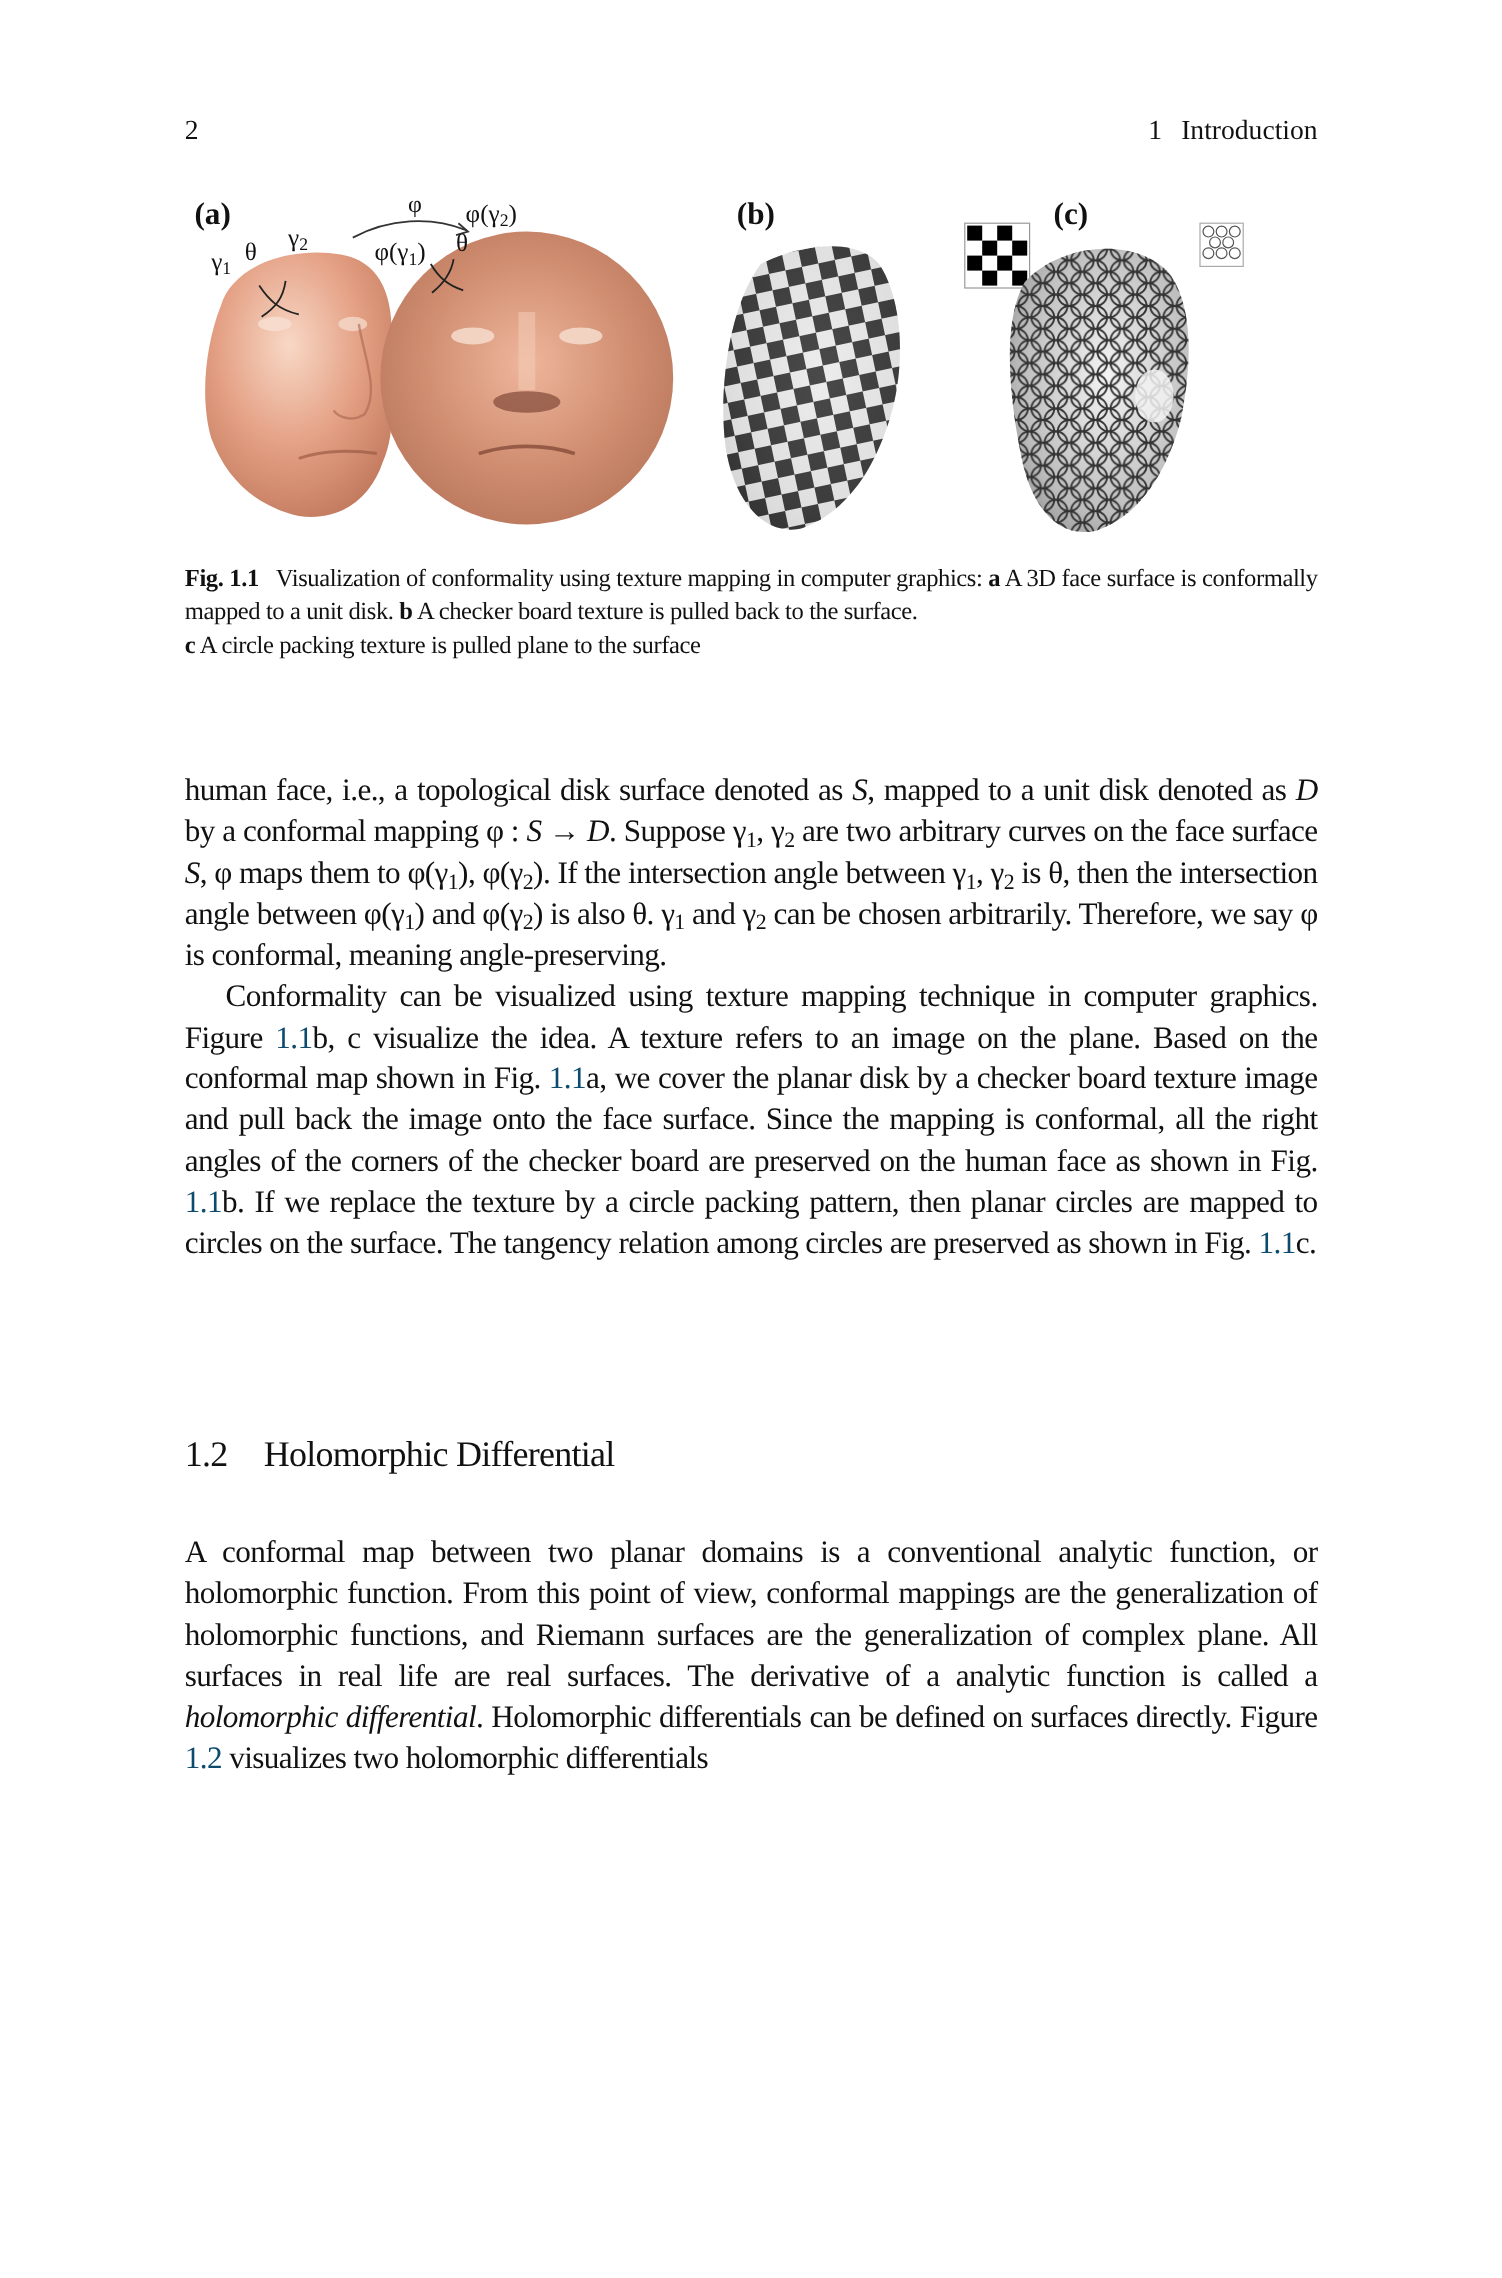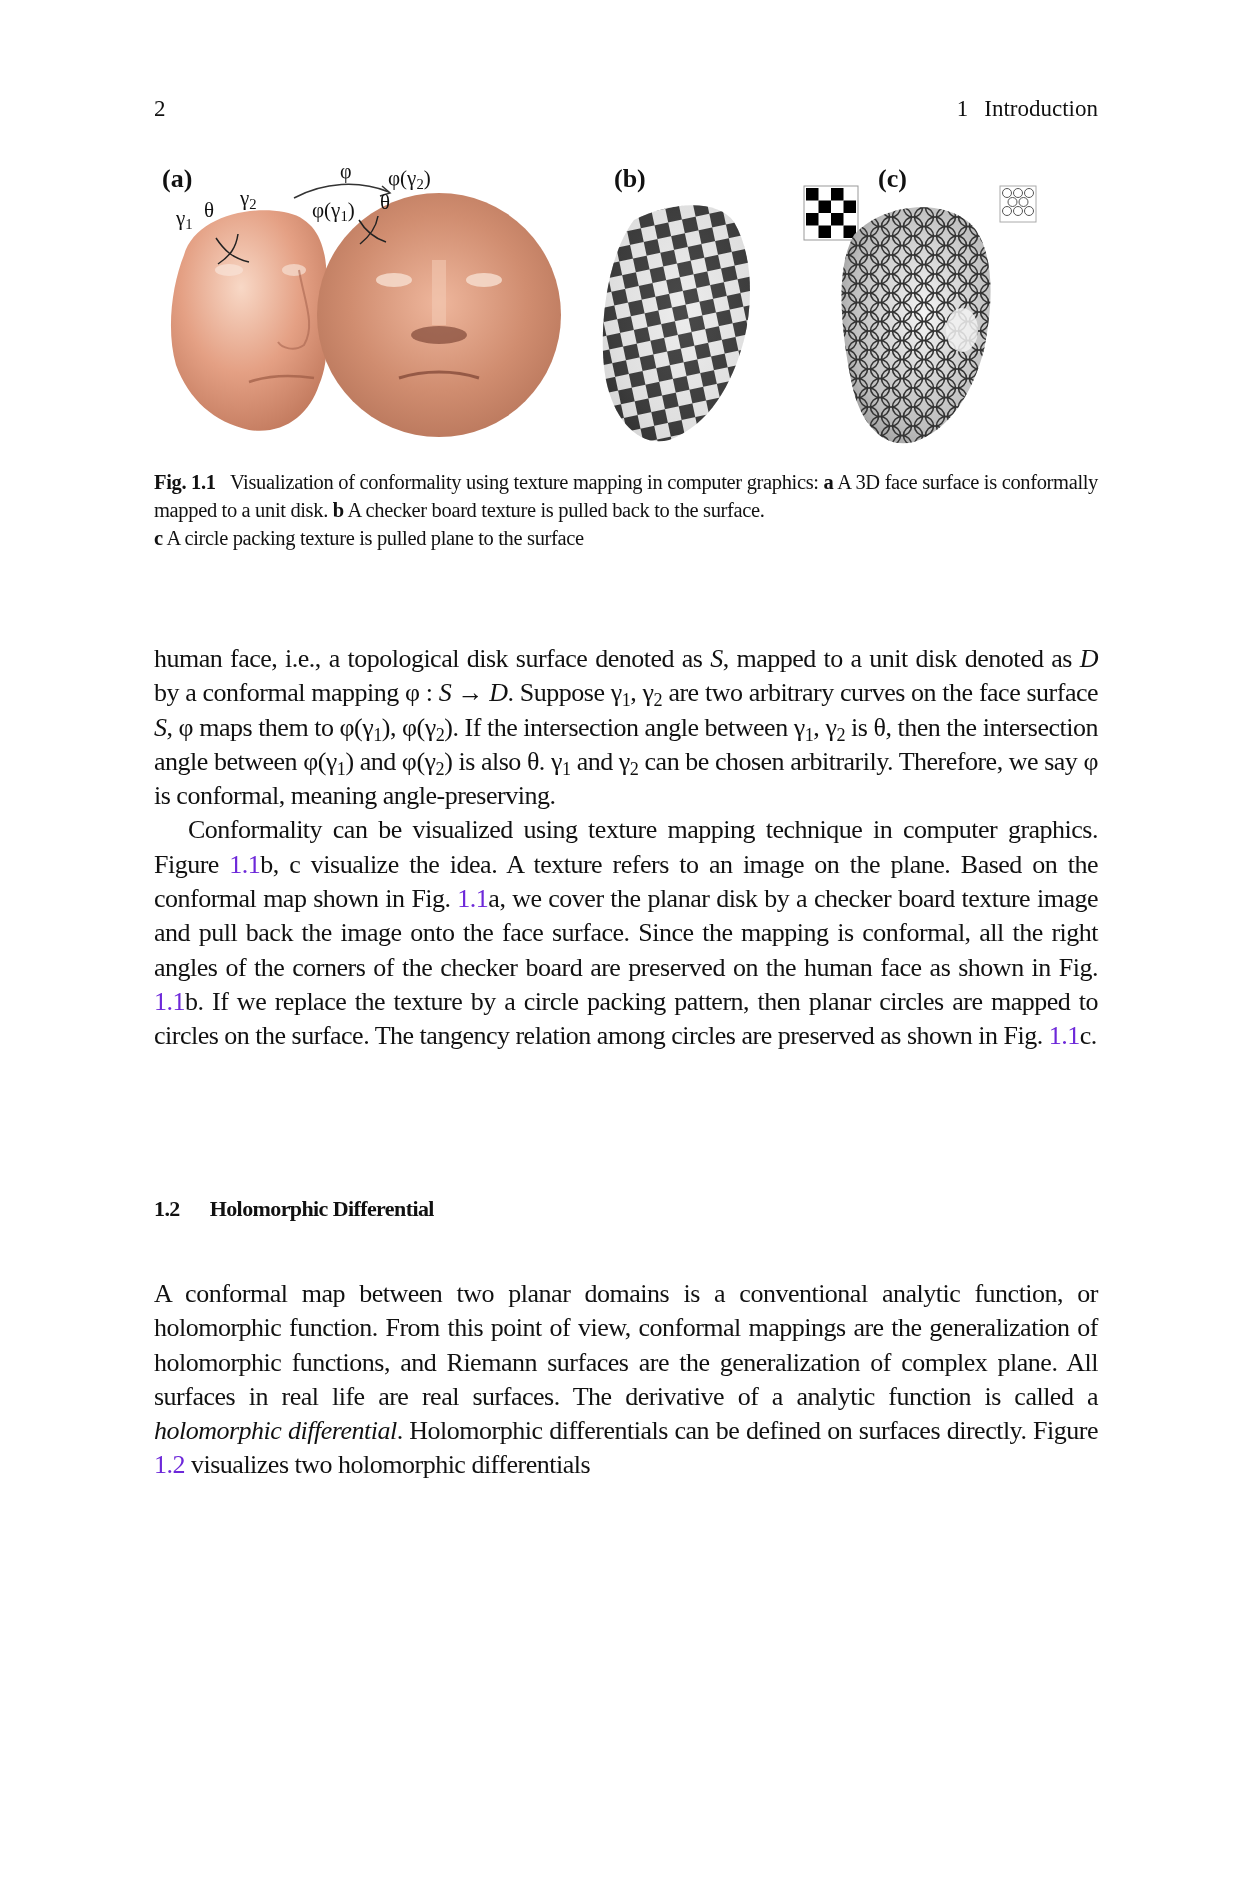--- a/index.html
+++ b/index.html
@@ -11,23 +11,23 @@
 
   .figure { position:absolute; top:160px; left:154px; width:944px; height:290px; }
   .panel-label { position:absolute; font-weight:bold; font-size:26px; }
   .caption { position:absolute; top:468px; left:154px; width:944px; font-size:20.5px;
          line-height:28px; text-align:justify; letter-spacing:-0.35px; }
   .caption b { font-weight:bold; }
   .body-text { position:absolute; left:154px; width:944px; font-size:26px; line-height:34.3px;
          text-align:justify; letter-spacing:-0.5px; }
   .body-text p { margin:0; }
   .body-text p.indent { text-indent:34px; }
-  .xref { color:#6d28d9; }
+  .xref { color:#0c4a6e; }
   .math-it { font-style:italic; }
-  .section-heading { position:absolute; top:1196px; left:154px; font-size:22px; font-weight:bold;
+  .section-heading { position:absolute; top:1196px; left:154px; font-size:30px; font-weight:normal;
          letter-spacing:-0.6px; }
   .section-heading .num { margin-right:30px; }
   sub { font-size:0.7em; vertical-align:-0.25em; line-height:0; }
 </style>
 </head>
 <body>
 
 <div class="page-header">
   <span>2</span>
   <span class="chap">

